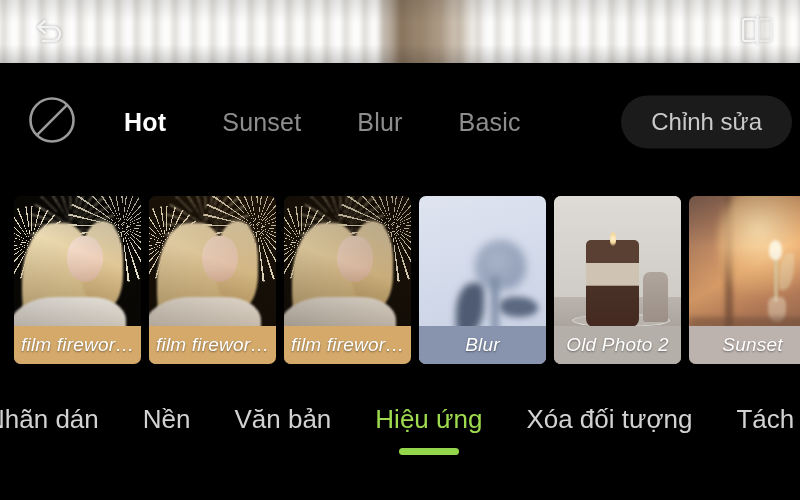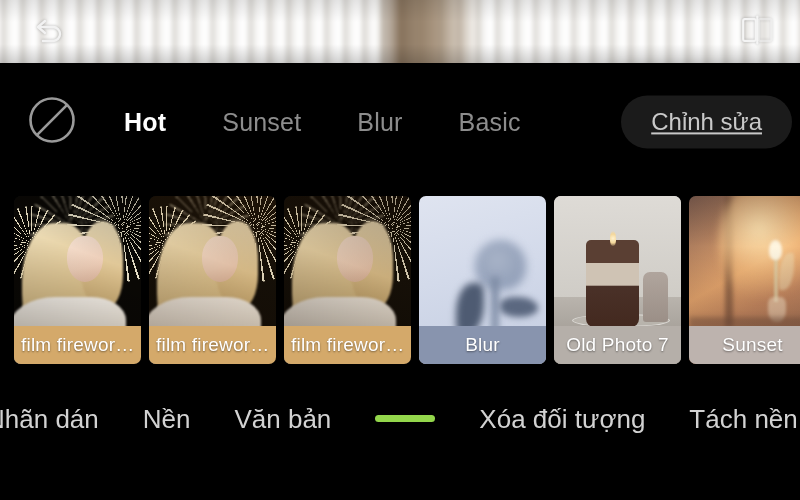--- a/index.html
+++ b/index.html
@@ -153,21 +153,20 @@
     transform: translateY(-50%);
     background: #1b1b1b;
     color: #c9c9c9;
     font-size: 24px;
     padding: 14px 30px;
     border-radius: 999px;
     white-space: nowrap;
     cursor: pointer;
     line-height: 1.05;
     box-shadow: -18px 0 22px 14px #000;
-    text-decoration: underline;
   }
 
   
   .thumbs-strip {
     position: absolute;
     left: 0;
     top: 133px;
     width: 800px;
     height: 176px;
     display: flex;
@@ -179,20 +178,21 @@
   }
   .thumb {
     position: relative;
     flex: 0 0 auto;
     width: 127px;
     height: 168px;
     border-radius: 7px;
     overflow: hidden;
     cursor: pointer;
     background: #111;
+    font-style: italic;
   }
   .thumb-img {
     position: absolute;
     inset: 0;
   }
   .thumb-label {
     position: absolute;
     left: 0; right: 0; bottom: 0;
     height: 38px;
     display: flex;
@@ -577,21 +577,21 @@
 
       <div class="thumb">
         <div class="thumb-img art-old">
           <div class="wall"></div>
             <div class="table"></div>
           <div class="tray"></div>
             <div class="jar2"></div>
           <div class="candle"></div>
             <div class="flame"></div>
         </div>
-        <div class="thumb-label" style="background:#b5afa9">Old Photo 7</div>
+        <div class="thumb-label" style="background:#b5afa9">Old Photo 2</div>
       </div>
 
       <div class="thumb">
         <div class="thumb-img art-sunset">
           <div class="frame-v"></div>
             <div class="glow"></div>
           <div class="tulip-stem"></div>
             <div class="leaf"></div>
           <div class="tulip-bud"></div>
             <div class="vase"></div>
@@ -613,20 +613,21 @@
 
       <div class="nav-item">
         <div class="nav-label">Nền</div>
       </div>
 
       <div class="nav-item">
         <div class="nav-label">Văn bản</div>
       </div>
 
       <div class="nav-item active">
+        <div class="nav-label">Hiệu ứng</div>
         <div class="nav-underline"></div>
       </div>
 
       <div class="nav-item">
         <div class="nav-label">Xóa đối tượng</div>
       </div>
 
       <div class="nav-item">
         <div class="nav-label">Tách nền</div>
       </div>

